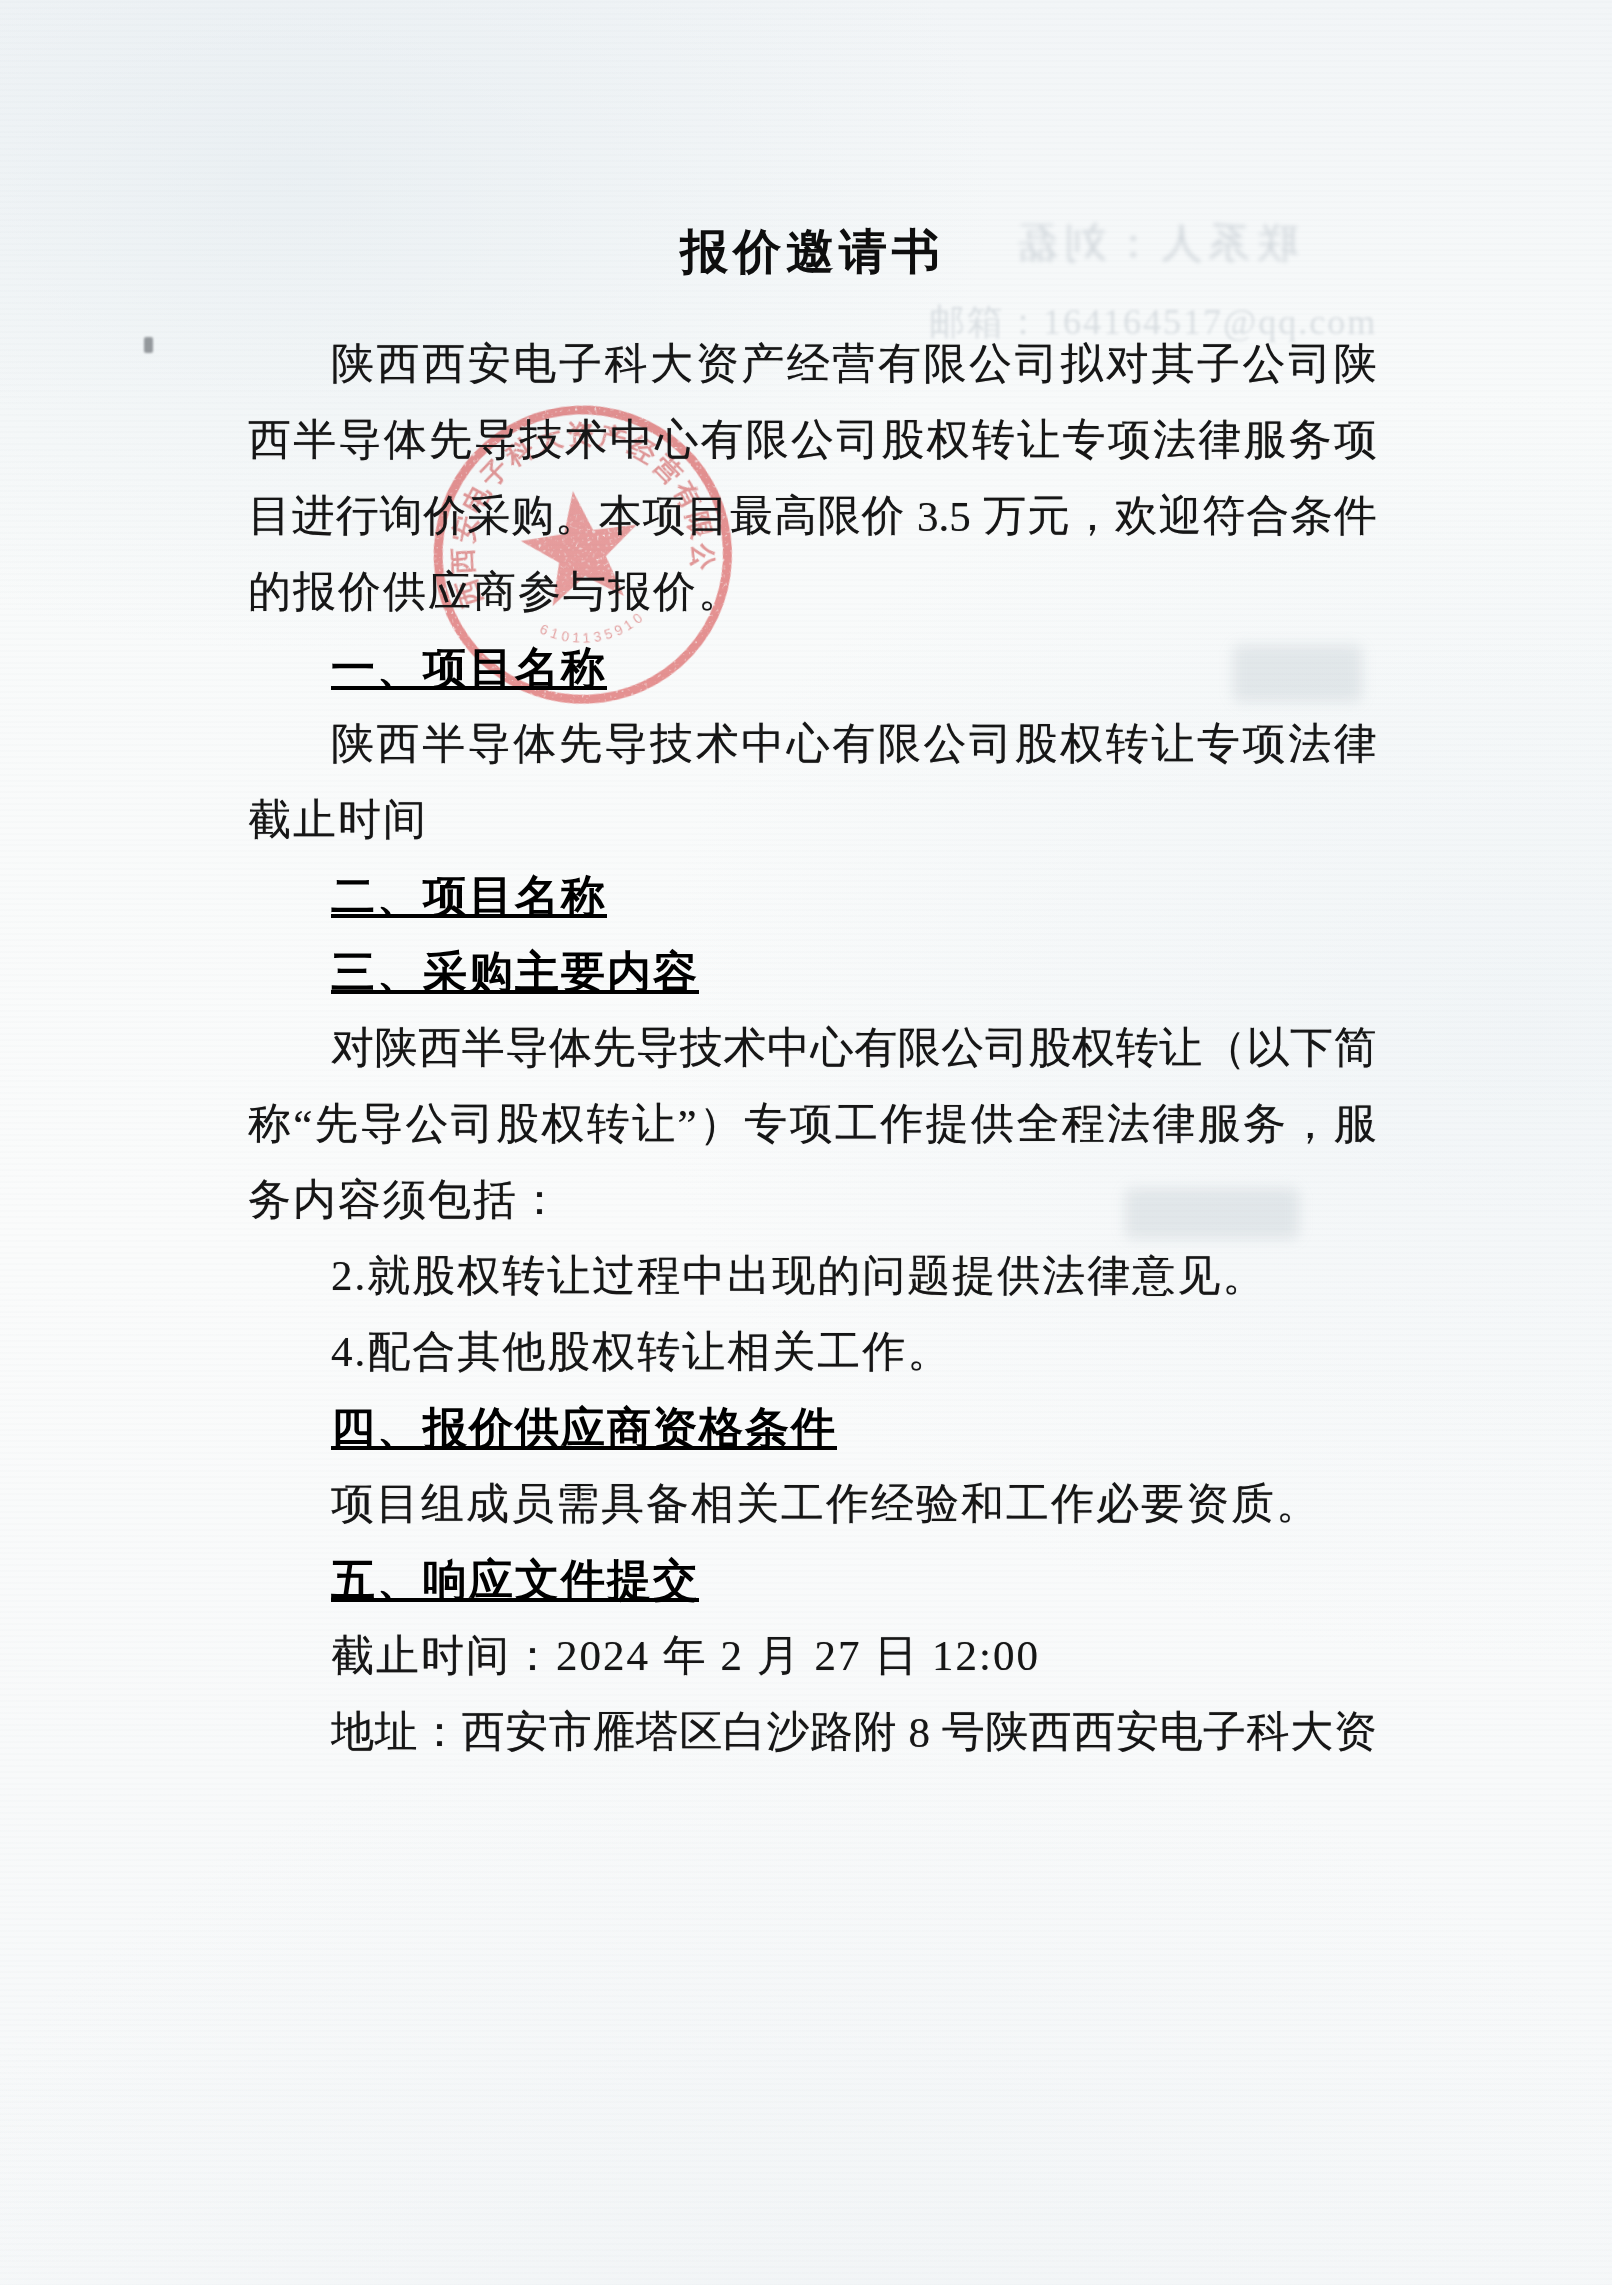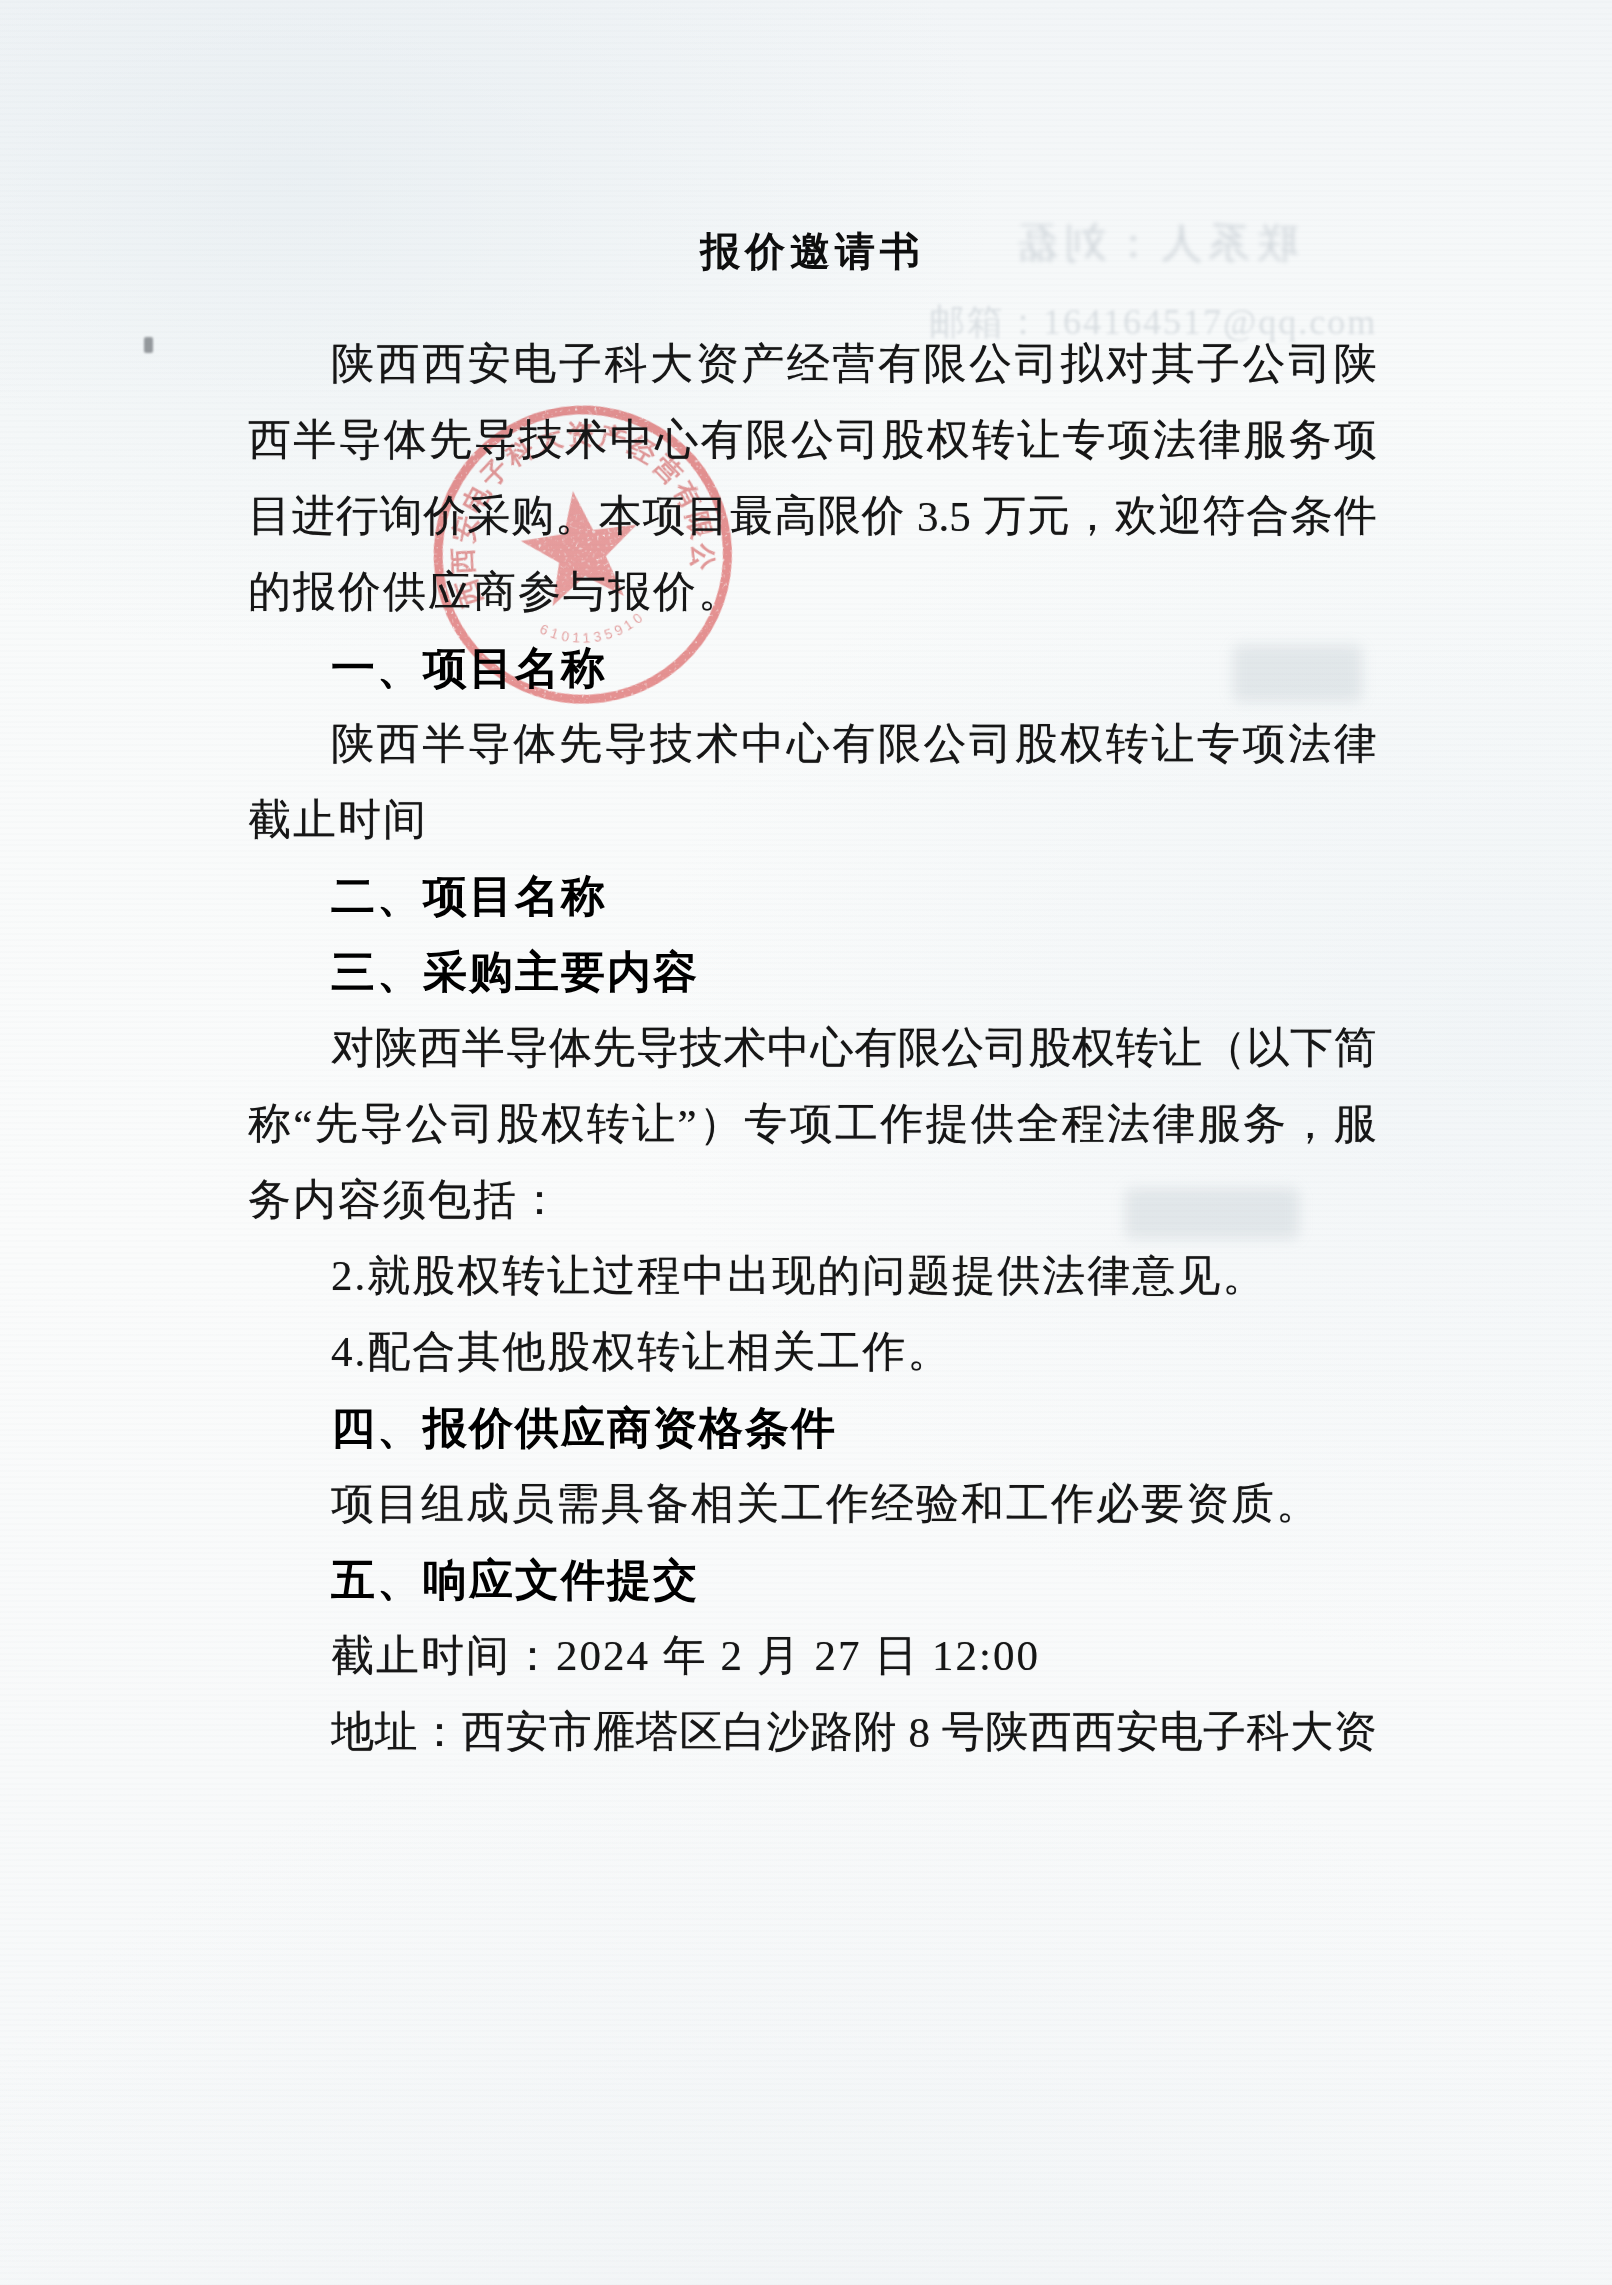--- a/index.html
+++ b/index.html
@@ -61,39 +61,40 @@
   
   .doc{
     position:absolute;left:248px;top:216px;width:1129px;
     color:#161616;
   }
   .doc-title{
     height:110px;
     display:flex;align-items:flex-start;justify-content:center;
     font-family:"Liberation Serif", serif;
     font-weight:700;
-    font-size:40px;letter-spacing:4.9px;
+    font-size:48px;letter-spacing:4.9px;
     line-height:71px;
     color:#0e0e0e;
   }
   .line{
     height:76px;
     display:flex;align-items:center;
     font-size:43px;
     letter-spacing:2px;
     white-space:pre;
     text-shadow:0 0 0.7px rgba(20,20,20,0.55);
   }
   .line.j{justify-content:space-between;letter-spacing:0;}
   .line.in{padding-left:83px;}
   .line.heading{
     font-family:"Liberation Sans", sans-serif;
     font-weight:700;font-size:44px;
     color:#000;
     text-shadow:none;
+    text-decoration:underline;
   }
   .line.latin{letter-spacing:1px;}
 </style>
 </head>
 <body>
 
 <div class="page">
 
   <div class="scan-texture"></div>
 

